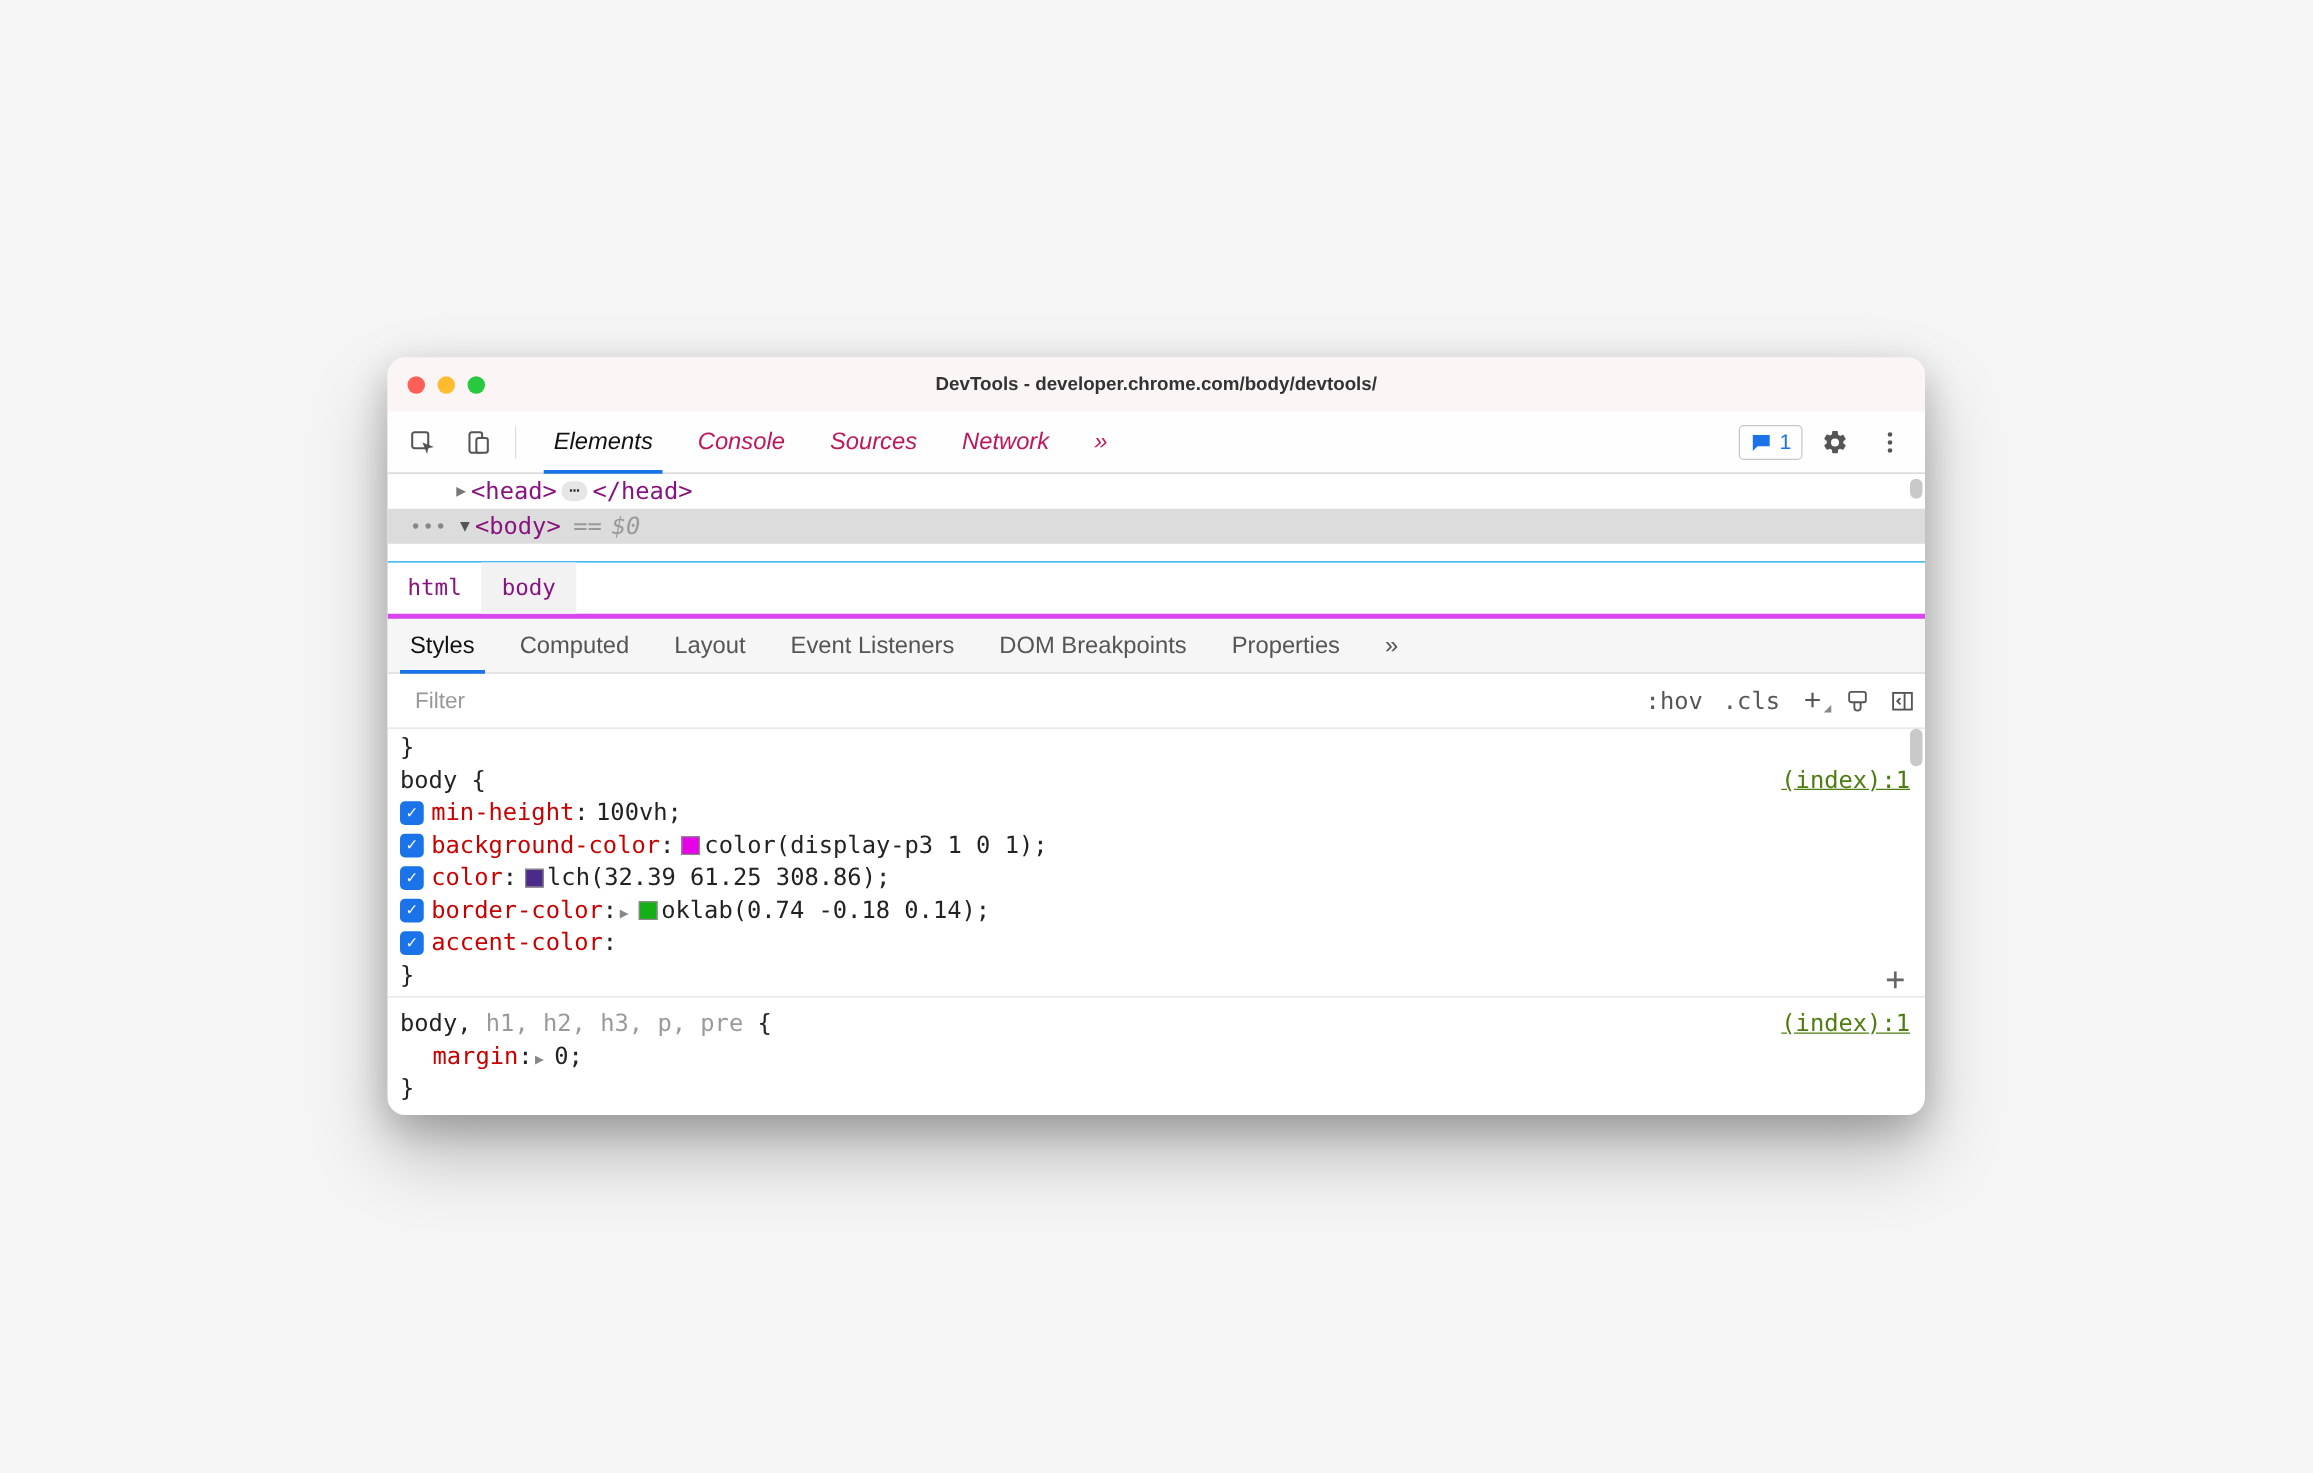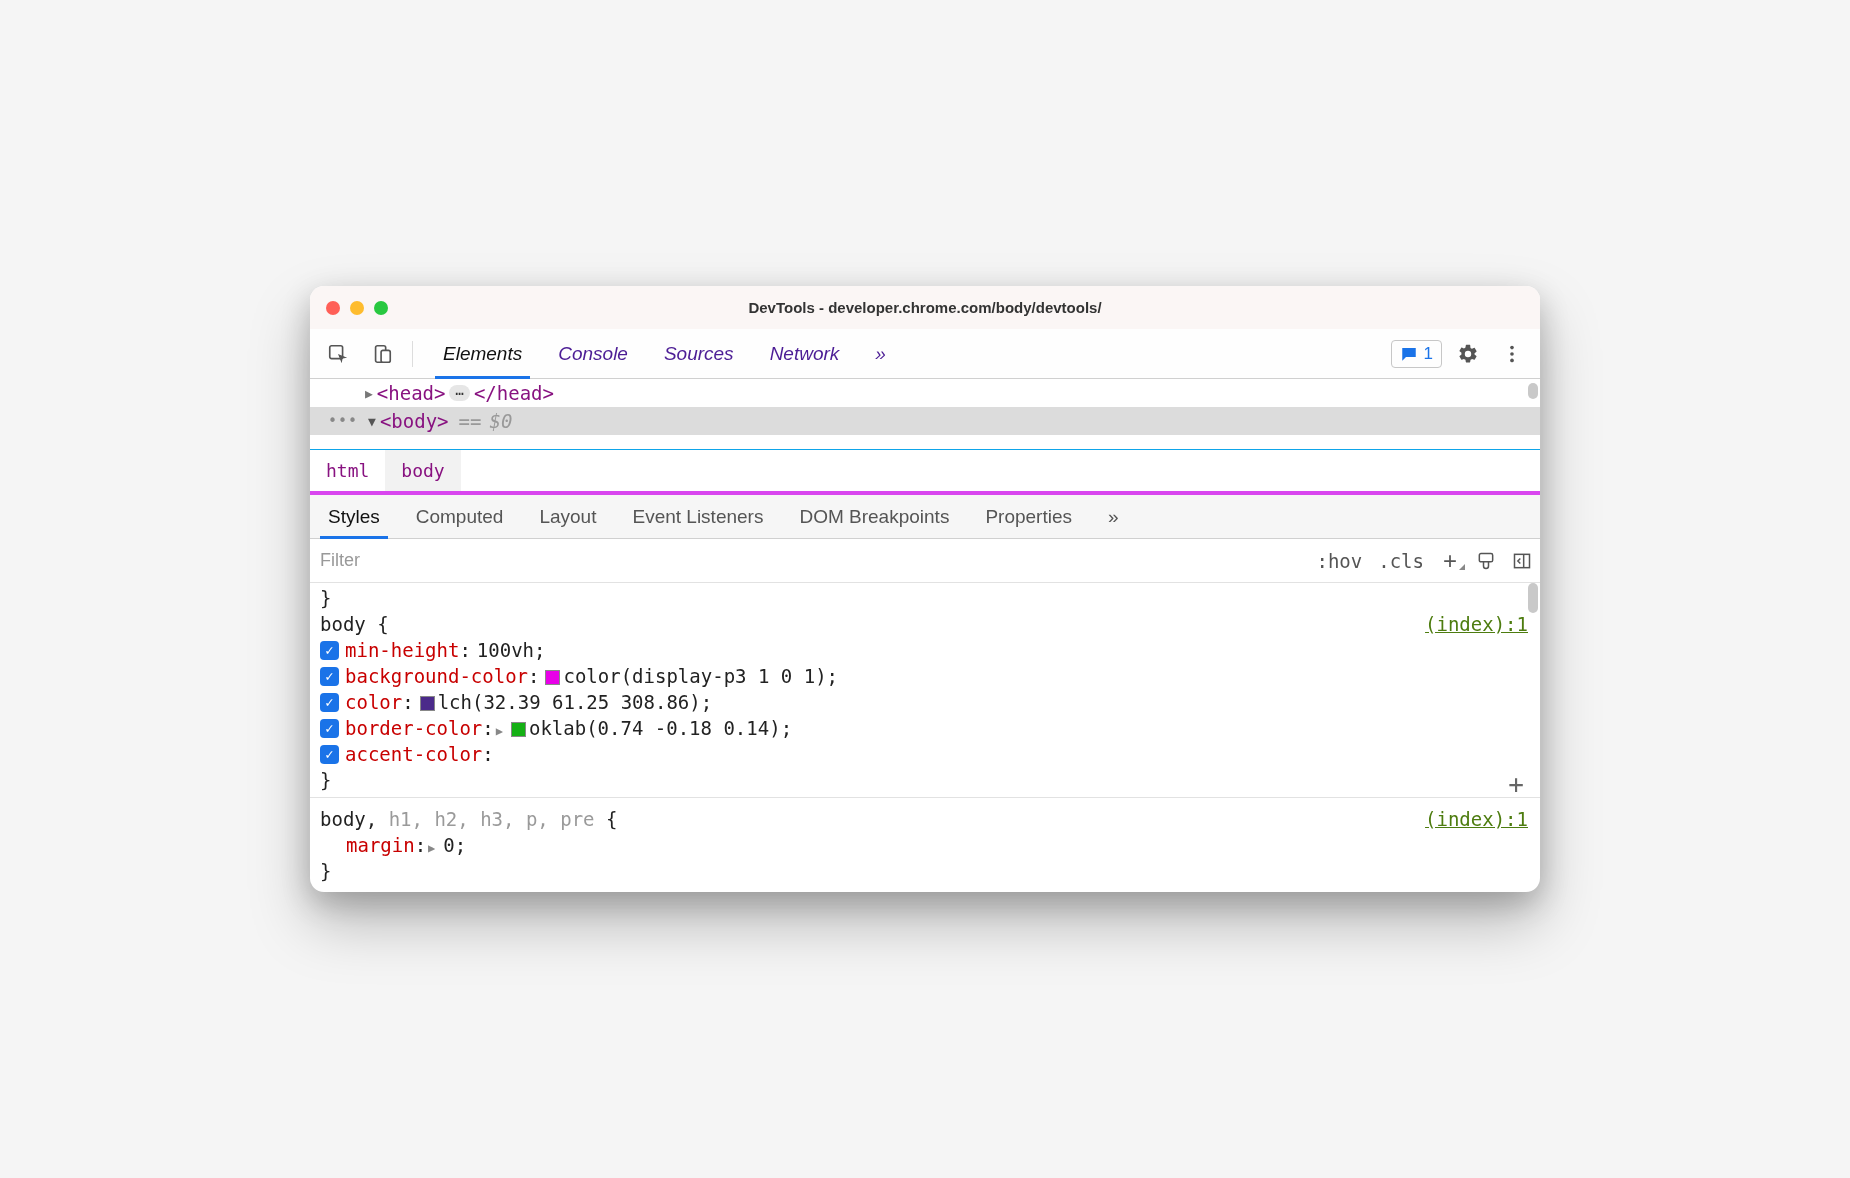--- a/index.html
+++ b/index.html
@@ -34,21 +34,21 @@
   .tl.yellow { background:#febc2e; }
   .tl.green { background:#28c840; }
   .title { width:100%; text-align:center; font-size:15px; font-weight:700; color:#333;}
   .toolbar {
     height:50px; border-bottom:1px solid #d0d0d0; display:flex; align-items:center;
     padding:0 10px; gap:8px; background:#fefefe;
   }
   .toolbar .icon-btn { width:36px; height:36px; display:flex; align-items:center; justify-content:center; color:#555; cursor:pointer;}
   .divider { width:1px; height:26px; background:#ddd; margin:0 4px;}
   .tabrow { display:flex; align-items:flex-start; height:100%;font-style:italic;}
-  .tab { padding:0 18px; height:100%; display:flex; align-items:center; font-size:19px; color:#4c1d95; cursor:pointer; position:relative;}
+  .tab { padding:0 18px; height:100%; display:flex; align-items:center; font-size:19px; color:#be185d; cursor:pointer; position:relative;}
   .tab.active { color:#111; }
   .tab.active::after { content:""; position:absolute; left:10px; right:10px; bottom:-1px; height:3px; background:#1a73e8;}
   .toolbar-spacer { flex:1; }
   .chip { display:flex; align-items:center; gap:6px; border:1px solid #c7c7c7; border-radius:4px; padding:3px 8px; font-size:17px; color:#1a73e8; cursor:pointer;}
   .chip svg { color:#1a73e8;}
   .elements-area { min-height:70px; position:relative; }
   .el-row { display:flex; align-items:center; font-family: ui-monospace, SFMono-Regular, Menlo, Consolas, monospace; font-size:19px; padding:3px 0;}
   .el-row.head { padding-left:55px; }
   .el-row.sel { background:#dcdcdc; padding-left:18px;}
   .tri { font-size:13px; color:#777; margin-right:4px;}
@@ -57,21 +57,21 @@
   .dollar { color:#999; margin-left:8px; font-style:italic;}
   .eq { color:#999; margin-left:10px;}
   .crumbs { border-top:1px solid #0ea5e9; display:flex; align-items:stretch; font-size:18px; height:42px;}
   .crumb { padding:0 16px; color:#881280; display:flex; align-items:center; cursor:pointer; font-family: ui-monospace, Menlo, monospace;}
   .crumb.active { background:#f2f2f2;}
   .subtabs { border-top:4px solid #d946ef; border-bottom:1px solid #d0d0d0; background:#f6f6f6; display:flex; align-items:center; height:48px;}
   .stab { padding:0 18px; font-size:19px; color:#555; height:100%; display:flex; align-items:center; cursor:pointer; position:relative;}
   .stab.active { color:#111;}
   .stab.active::after { content:""; position:absolute; left:10px; right:10px; bottom:-1px; height:3px; background:#1a73e8;}
   .filterbar { display:flex; align-items:center; border-bottom:1px solid #e2e2e2; height:44px; background:#fff;}
-  .fbox { flex:1; display:flex; align-items:center; padding:0 8px; height:100%;}
+  .fbox { flex:1; display:flex; align-items:center; padding:0 8px; height:100%;margin-left:12px;}
   .fbox input { border:none; outline:none; font-size:18px; width:100%; color:#333; background:transparent;}
   .fbox input::placeholder{color:#999;}
   .filterbar .txtbtn { font-family: ui-monospace, Menlo, monospace; font-size:19px; color:#555; padding:0 8px; cursor:pointer;}
   .filterbar .ico { width:36px; display:flex; align-items:center; justify-content:center; color:#555; cursor:pointer; position:relative;}
   .iplus { font-size:24px; font-weight:400;}
   .corner::after{content:""; position:absolute; right:3px; bottom:5px; width:0;height:0; border-left:6px solid transparent; border-bottom:6px solid #888;}
   .styles { padding:4px 6px 10px 6px; font-family: ui-monospace, SFMono-Regular, Menlo, Consolas, monospace; font-size:19px; color:#222; position:relative;}
   .brace { color:#222;}
   .rulehead { display:flex; justify-content:space-between; padding:4px 6px 0 4px;}
   .src { color:#4d7c0f; text-decoration:underline; cursor:pointer;}

